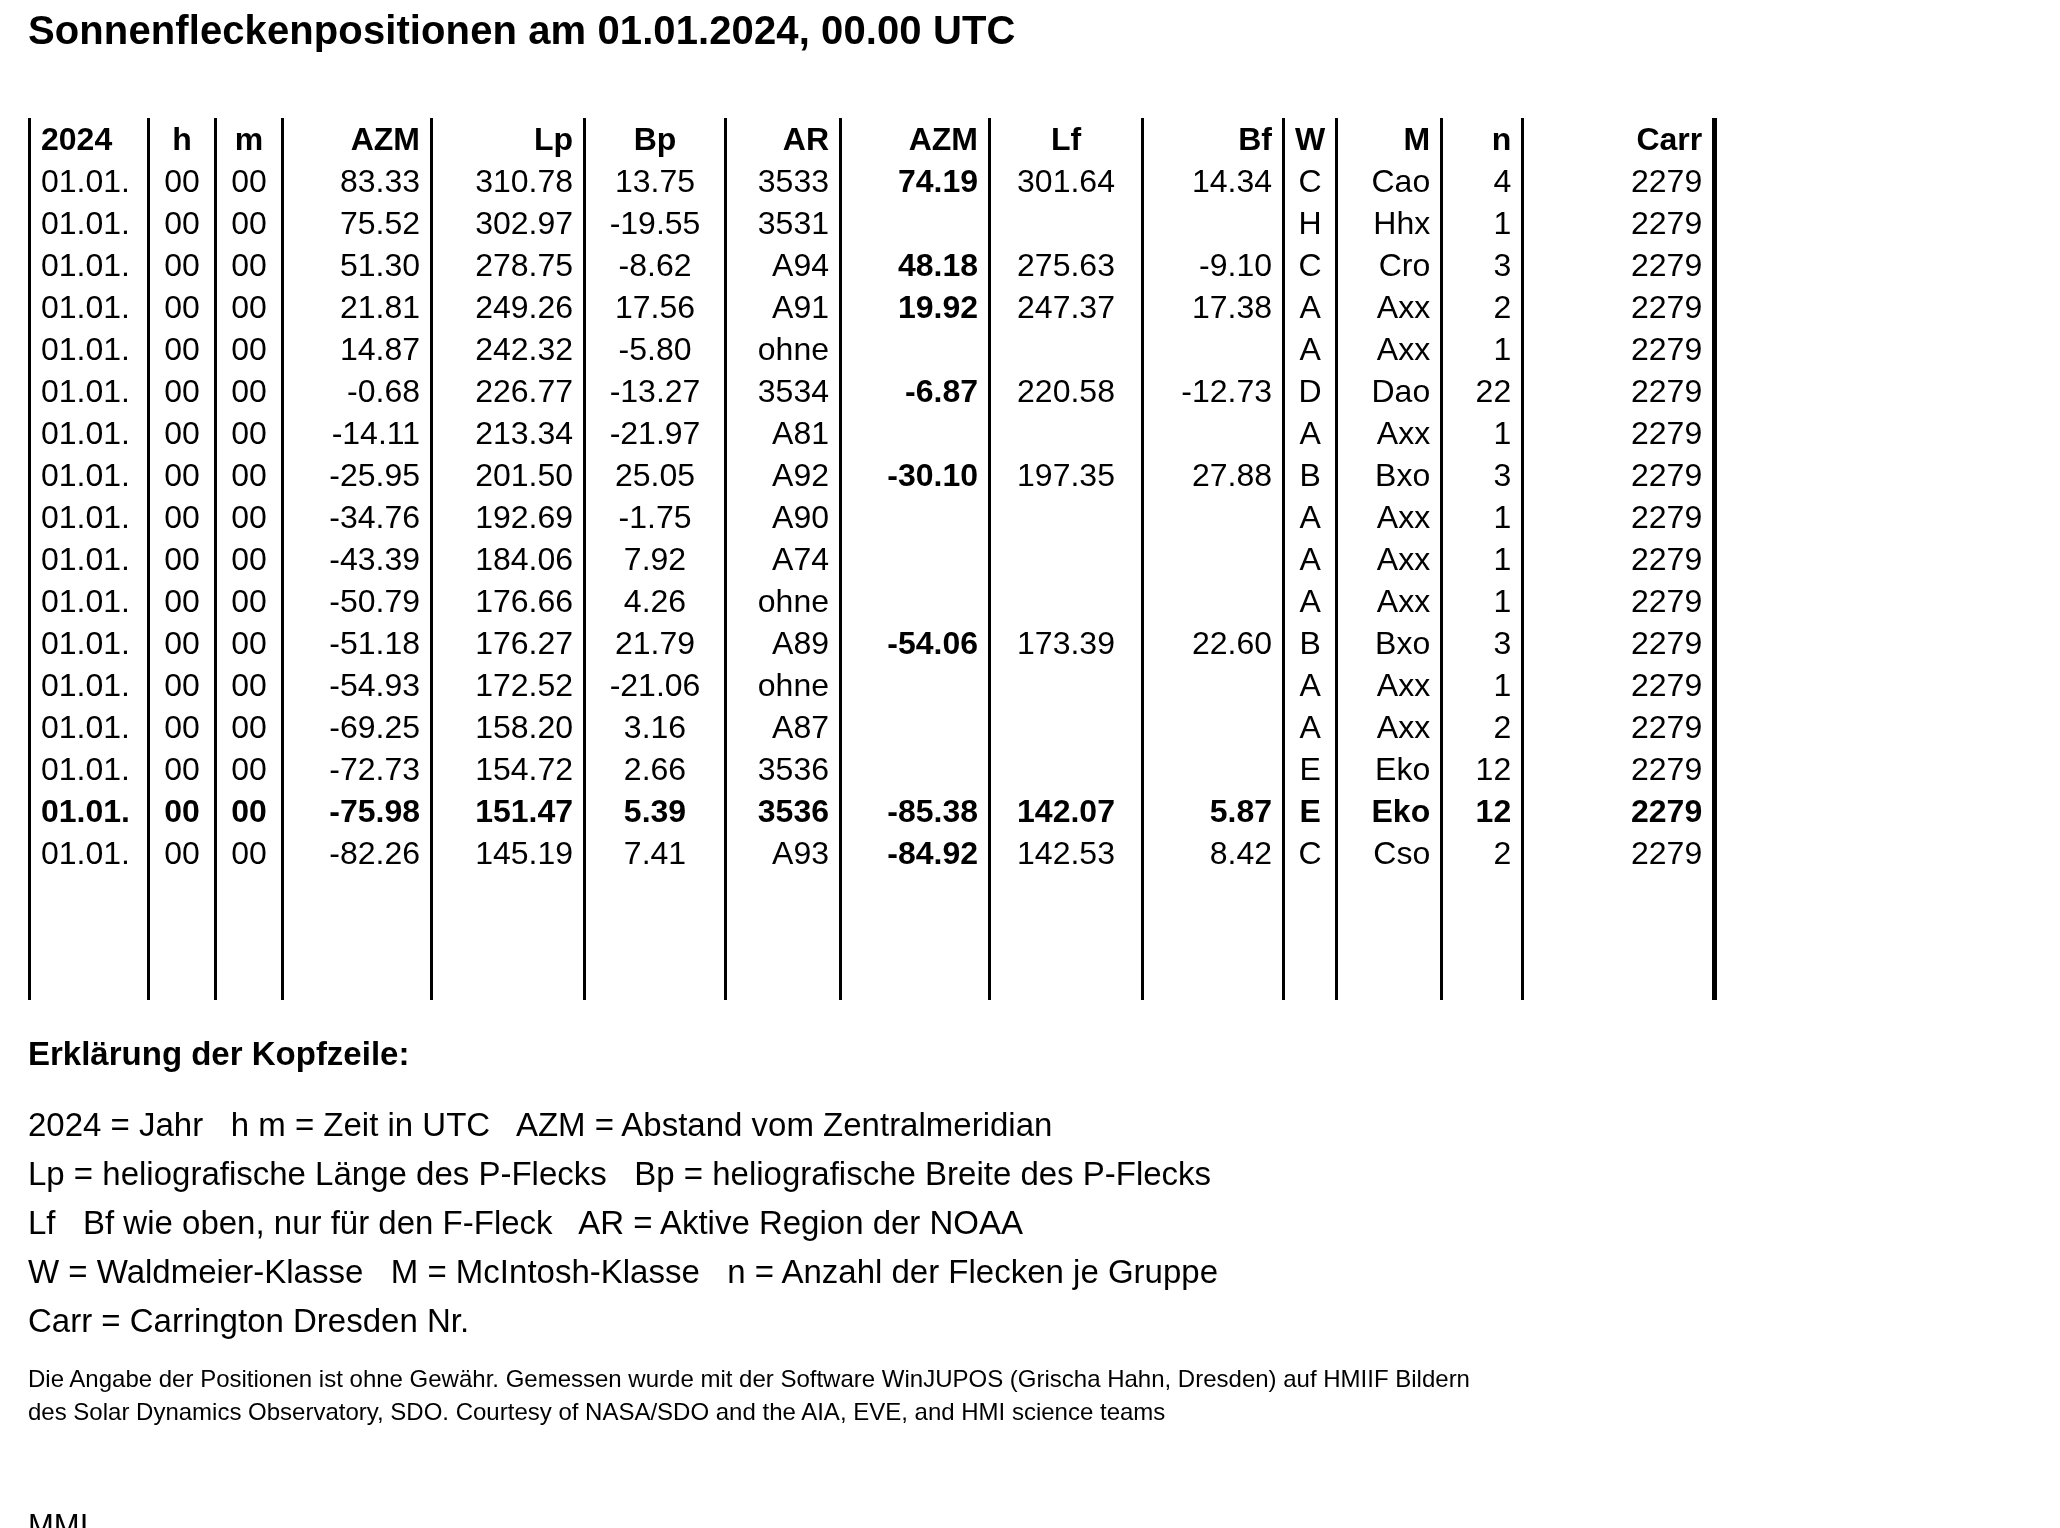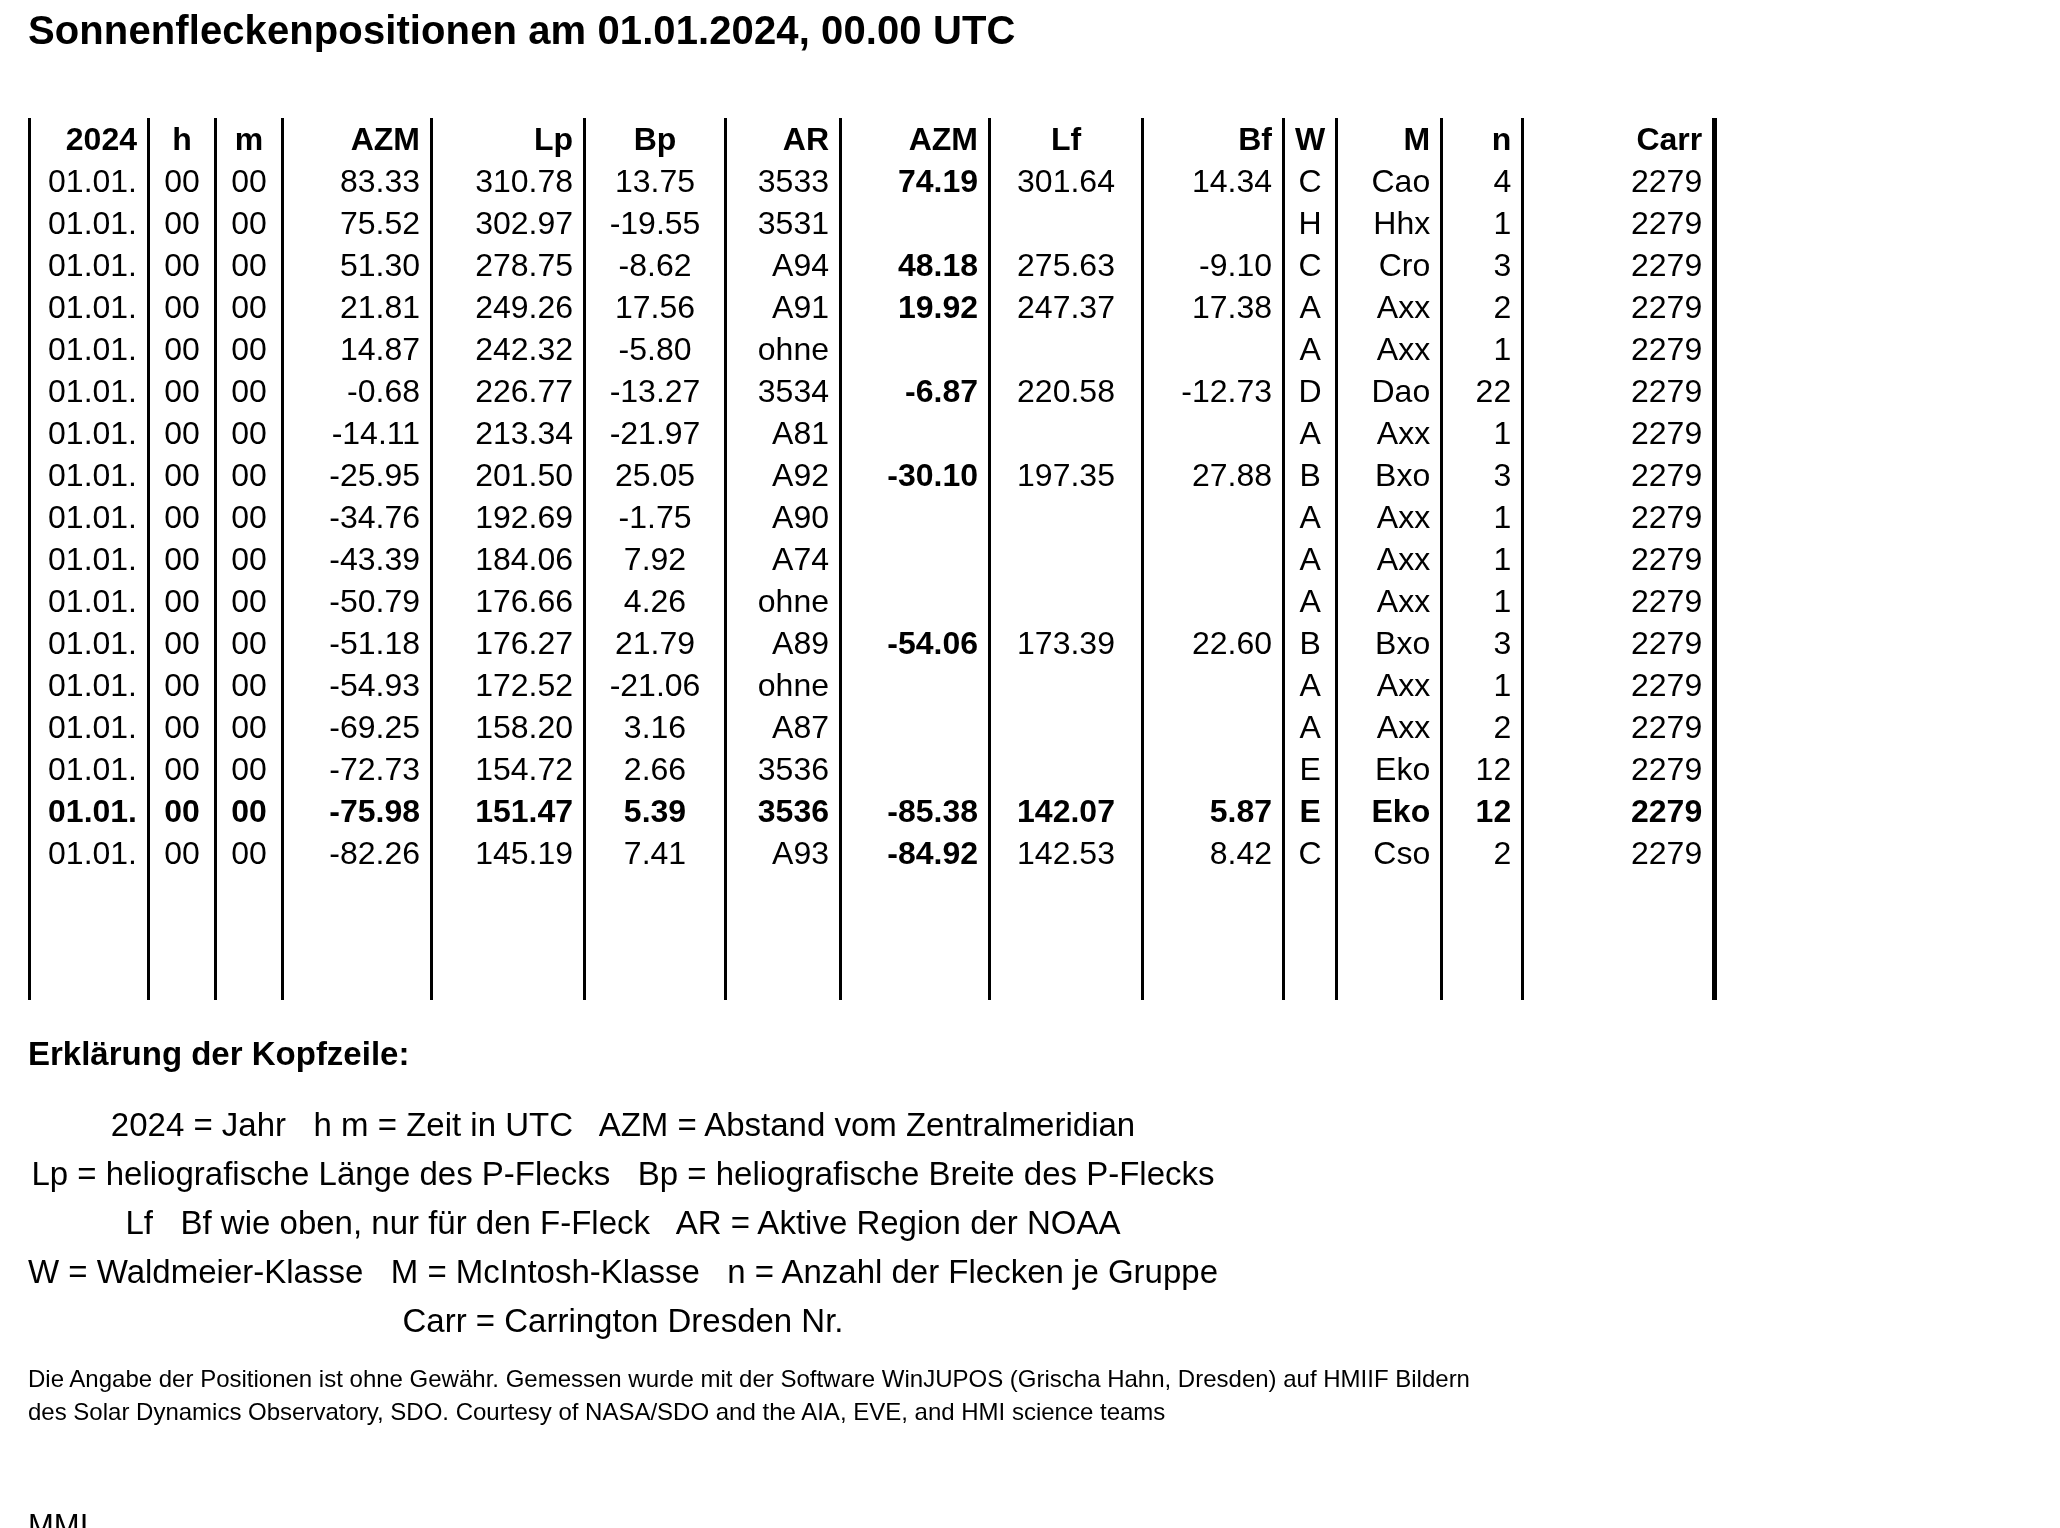--- a/index.html
+++ b/index.html
@@ -55,21 +55,21 @@
   }
   table.sunspots th {
     font-weight: bold;
     font-size: 32px;
   }
   table.sunspots tr > *:last-child {
     border-right: 5px solid #000;
   }
 
   
-  .c-date   { text-align: right;  min-width: 96px; }
+  .c-date   { text-align: left;  min-width: 96px; }
   .c-h      { text-align: center; min-width: 44px; }
   .c-m      { text-align: center; min-width: 44px; }
   .c-azm    { text-align: right;  min-width: 126px; }
   .c-lp     { text-align: right;  min-width: 130px; }
   .c-bp     { text-align: center;  min-width: 118px; }
   .c-ar     { text-align: right;  min-width: 92px; }
   .c-azm2   { text-align: right;  min-width: 126px; font-weight: bold; }
   .c-lf     { text-align: center;  min-width: 130px; }
   .c-bf     { text-align: right;  min-width: 118px; }
   .c-w      { text-align: center; min-width: 26px; }
@@ -88,21 +88,20 @@
     top: 1035px;
     font-size: 33px;
     font-weight: bold;
   }
   .expl-lines {
     position: absolute;
     left: 28px;
     top: 1100px;
     font-size: 33px;
     line-height: 49px;
-    text-align: center;
   }
   .expl-lines div { white-space: pre; }
 
   .footnote {
     position: absolute;
     left: 28px;
     top: 1362px;
     font-size: 24px;
     line-height: 33px;
   }

